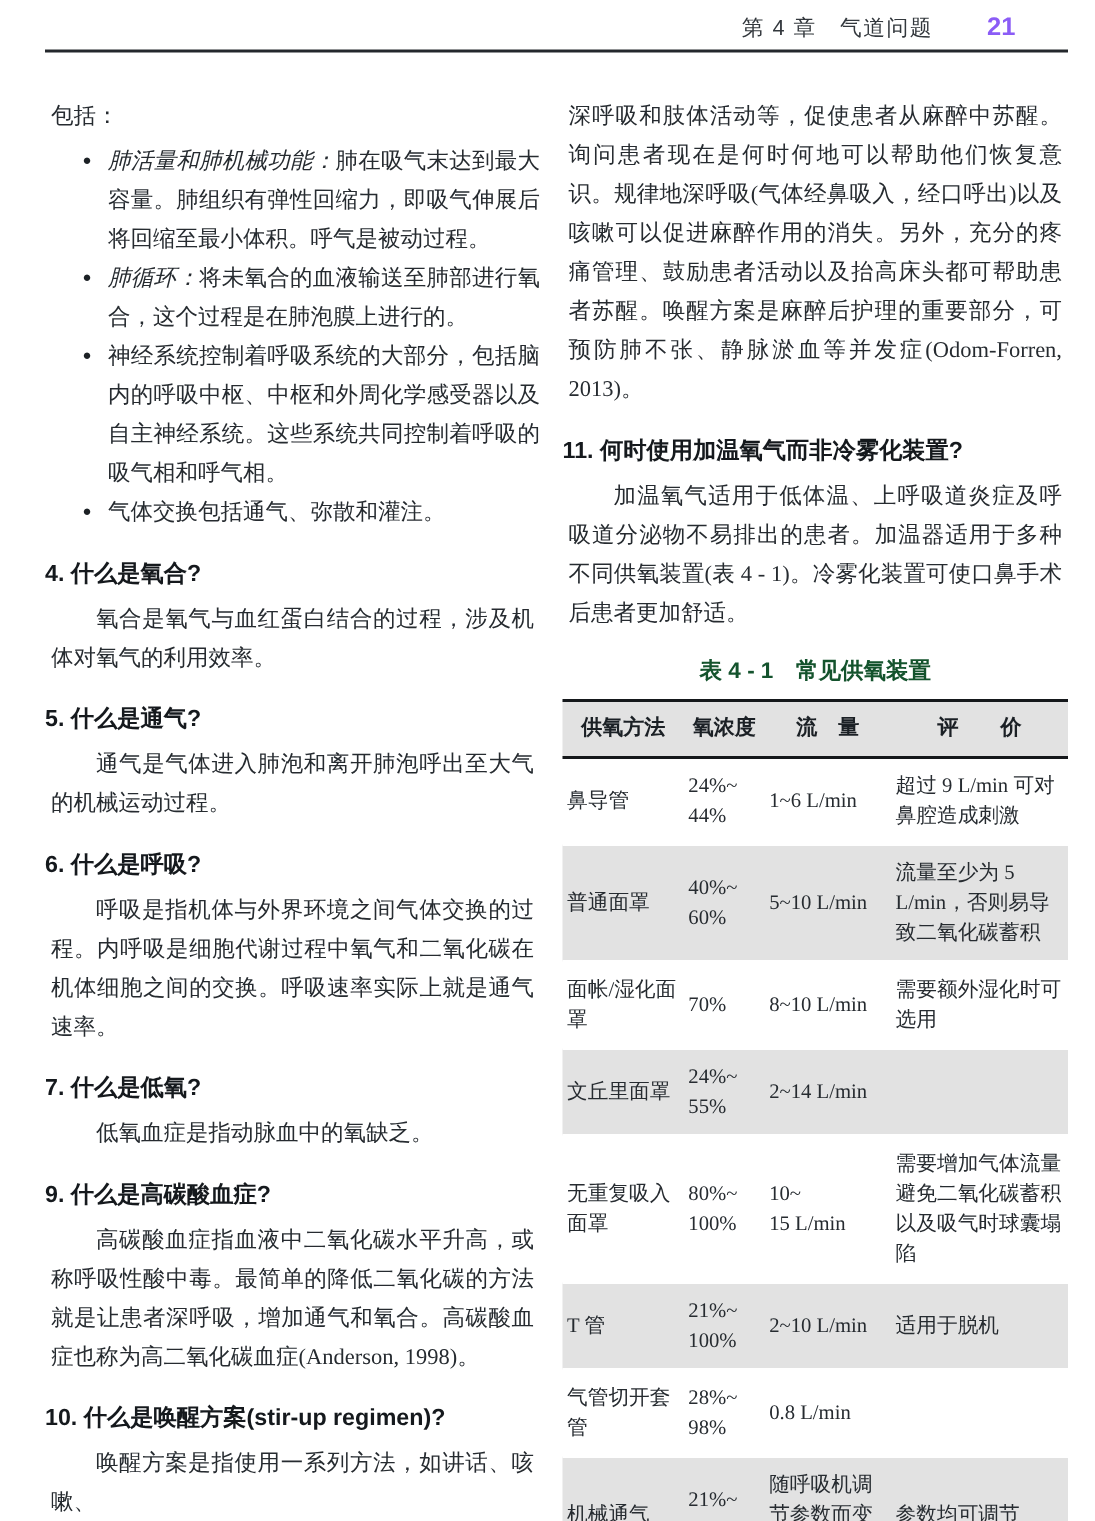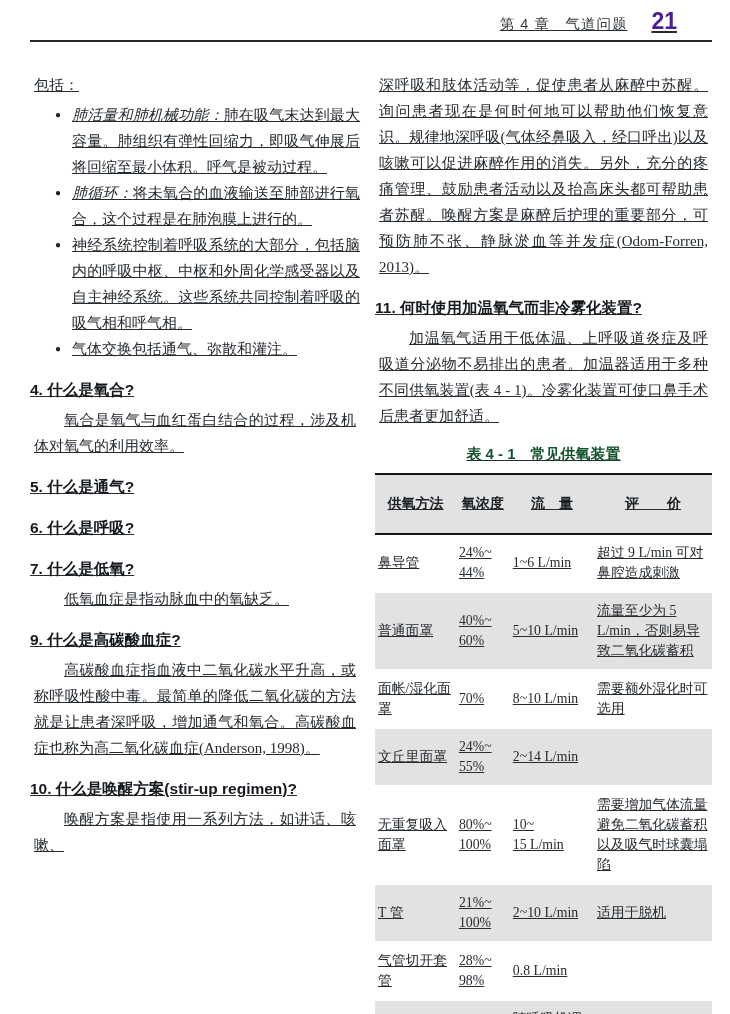--- a/index.html
+++ b/index.html
@@ -3,30 +3,30 @@
 <meta charset="utf-8">
 <style>
   html, body { margin: 0; padding: 0; }
   body {
     width: 730px; height: 1014px;
     background: #ffffff;
     font-family: "Liberation Serif", "DejaVu Serif", serif;
     color: #262b30;
     overflow: hidden;
   }
-  .page { box-sizing: border-box; width: 730px; height: 1014px; padding: 8px 18px 0 30px; text-decoration: underline; }
+  .page { box-sizing: border-box; width: 730px; height: 1014px; padding: 8px 18px 0 30px; }
 
   
   .page-header {
     display: flex; justify-content: flex-end; align-items: baseline;
     gap: 24px; padding-right: 35px;
     font-family: "Liberation Sans", "DejaVu Sans", sans-serif;
   }
   .chapter-title { font-size: 14.5px; color: #33383d; letter-spacing: 1px; }
-  .page-number { font-size: 23px; font-weight: bold; color: #4c1d95; }
+  .page-number { font-size: 17px; font-weight: bold; color: #8b5cf6; margin-left: 12px; }
   .header-rule { border-bottom: 2px solid #24282c; margin-top: 5px; }
 
   
   .columns { display: flex; gap: 15px; margin-top: 26px; }
   .col-left  { width: 330px; }
   .col-right { width: 337px; }
 
   p { margin: 4px; font-size: 15px; line-height: 26px; text-align: justify; }
   .indent { text-indent: 2em; }
 
@@ -54,21 +54,21 @@
     font-weight: bold; font-size: 15px; color: #14532d;
     text-align: center; margin: 16px 0 9px 0;
   }
   table.oxygen {
     width: 100%; border-collapse: collapse;
     border-top: 2.5px solid #15181b; border-bottom: 2.5px solid #15181b;
     font-size: 13.8px; line-height: 20px;
   }
   table.oxygen th {
     font-weight: bold; color: #1b2025; text-align: center;
-    padding: 19px 3px; background: #e2e2e2;
+    padding: 8px 3px; background: #e2e2e2;
     border-bottom: 2px solid #15181b;
     font-size: 14px;
   }
   table.oxygen td {
     padding: 8px 3px; vertical-align: middle; color: #262b30;
     text-align: left;
   }
   table.oxygen tbody tr { border-top: 2px solid #ffffff; }
   table.oxygen tbody tr.shaded { background: #e2e2e2; }
   td.prewrap { white-space: pre-line; }
@@ -108,22 +108,24 @@
         <li>
           <span class="bullet-glyph">●</span>
           <span>气体交换包括通气、弥散和灌注。</span>
         </li>
       </ul>
 
       <h3 class="q-heading">4. 什么是氧合?</h3>
       <p class="indent">氧合是氧气与血红蛋白结合的过程，涉及机体对氧气的利用效率。</p>
 
       <h3 class="q-heading">5. 什么是通气?</h3>
+      <p class="indent">通气是气体进入肺泡和离开肺泡呼出至大气的机械运动过程。</p>
 
       <h3 class="q-heading">6. 什么是呼吸?</h3>
+      <p class="indent">呼吸是指机体与外界环境之间气体交换的过程。内呼吸是细胞代谢过程中氧气和二氧化碳在机体细胞之间的交换。呼吸速率实际上就是通气速率。</p>
 
       <h3 class="q-heading">7. 什么是低氧?</h3>
 
       <p class="indent">低氧血症是指动脉血中的氧缺乏。</p>
 
       <h3 class="q-heading">9. 什么是高碳酸血症?</h3>
       <p class="indent">高碳酸血症指血液中二氧化碳水平升高，或称呼吸性酸中毒。最简单的降低二氧化碳的方法就是让患者深呼吸，增加通气和氧合。高碳酸血症也称为高二氧化碳血症(Anderson, 1998)。</p>
 
       <h3 class="q-heading">10. 什么是唤醒方案(stir-up regimen)?</h3>
       <p class="indent">唤醒方案是指使用一系列方法，如讲话、咳嗽、</p>

